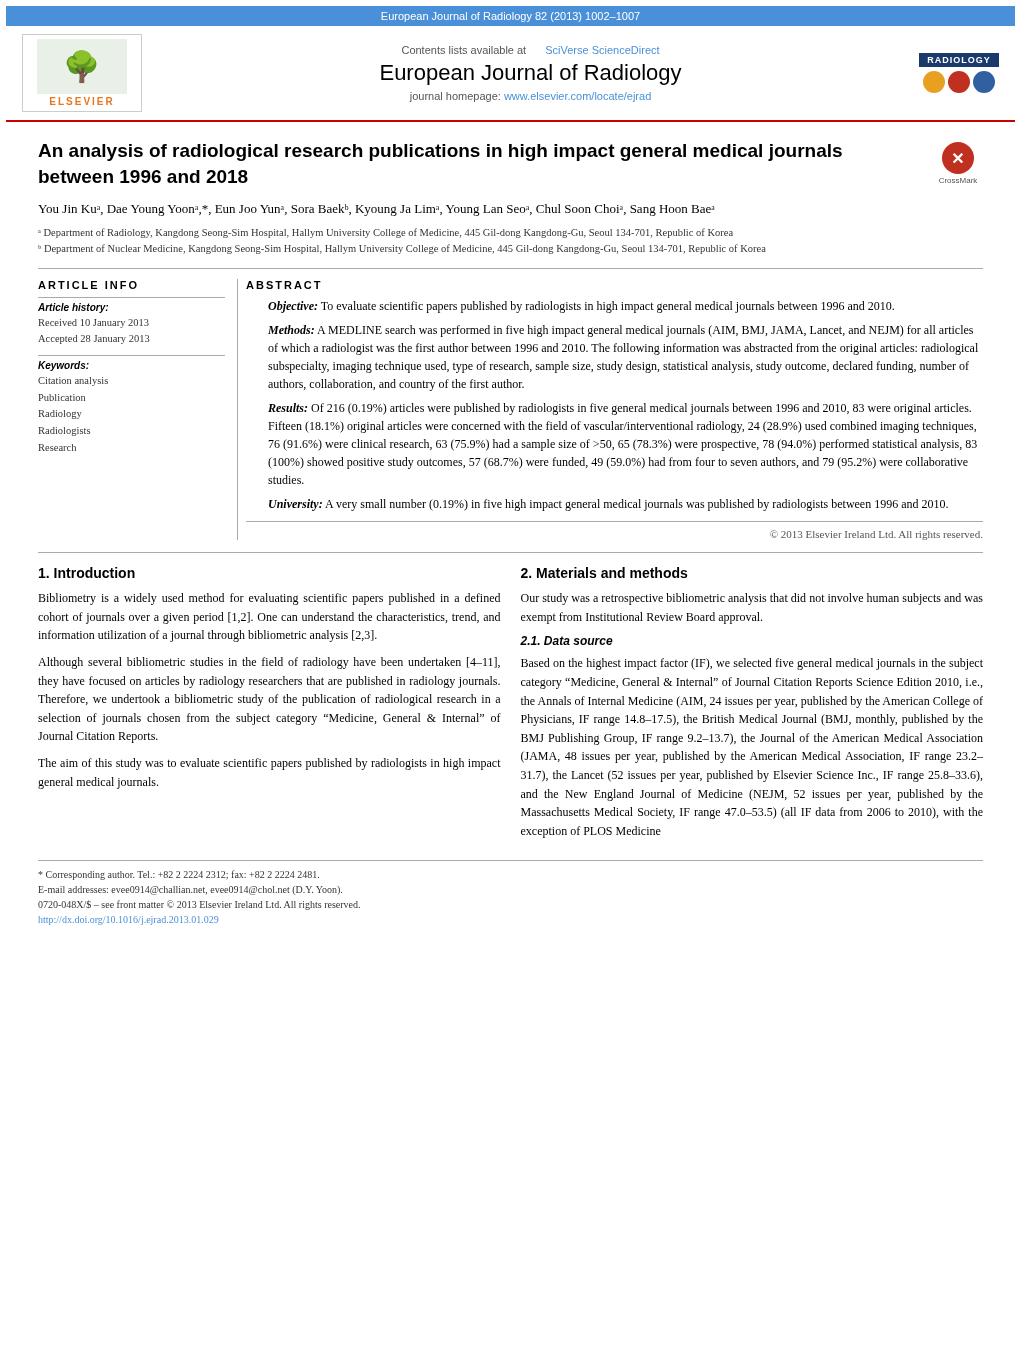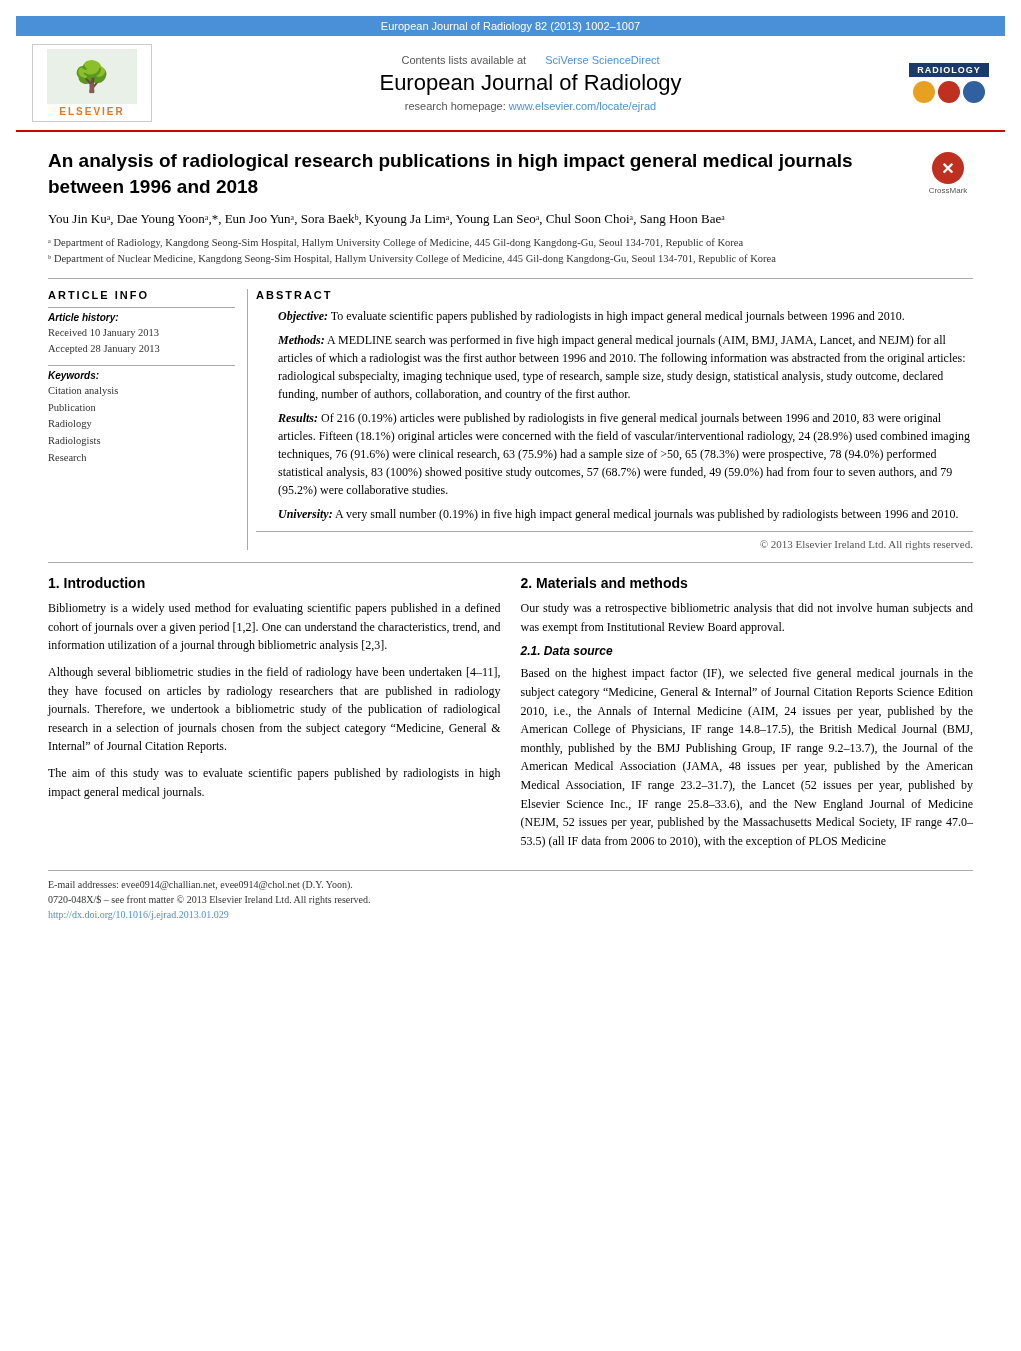--- a/index.html
+++ b/index.html
@@ -7,21 +7,21 @@
       font-family: 'Times New Roman', Times, serif;
       font-size: 13px;
       background: #fff;
       color: #000;
       width: 1021px;
       min-height: 1351px;
     }
     .page-wrapper {
       width: 1021px;
       background: #fff;
-      padding: 16px;
+      padding: 6px;
     }
 
     
     .top-bar {
       background: #4a90d9;
       text-align: center;
       padding: 4px 0;
       font-size: 11px;
       color: #fff;
       font-family: Arial, sans-serif;
@@ -328,21 +328,21 @@
       <div class="brand">ELSEVIER</div>
     </div>
 
     <div class="journal-title-center">
       <div class="contents-line">
         <span>Contents lists available at </span>
         <a href="#">SciVerse ScienceDirect</a>
       </div>
       <div class="main-title">European Journal of Radiology</div>
       <div class="homepage-line">
-        <span>research homepage: </span>
+        <span>journal homepage: </span>
         <a href="#">www.elsevier.com/locate/ejrad</a>
       </div>
     </div>
 
     <div class="radiology-badge">
       <div class="badge-inner">RADIOLOGY</div>
       <div class="badge-circles">
         <div class="circle-r c1"></div>
         <div class="circle-r c2"></div>
         <div class="circle-r c3"></div>
@@ -441,20 +441,21 @@
         <p class="body-text">Our study was a retrospective bibliometric analysis that did not involve human subjects and was exempt from Institutional Review Board approval.</p>
         <div class="subsection-title">
           <span>2.1.</span>
           <span>Data source</span>
         </div>
         <p class="body-text">Based on the highest impact factor (IF), we selected five general medical journals in the subject category “Medicine, General &amp; Internal” of Journal Citation Reports Science Edition 2010, i.e., the Annals of Internal Medicine (AIM, 24 issues per year, published by the American College of Physicians, IF range 14.8–17.5), the British Medical Journal (BMJ, monthly, published by the BMJ Publishing Group, IF range 9.2–13.7), the Journal of the American Medical Association (JAMA, 48 issues per year, published by the American Medical Association, IF range 23.2–31.7), the Lancet (52 issues per year, published by Elsevier Science Inc., IF range 25.8–33.6), and the New England Journal of Medicine (NEJM, 52 issues per year, published by the Massachusetts Medical Society, IF range 47.0–53.5) (all IF data from 2006 to 2010), with the exception of PLOS Medicine</p>
       </div>
     </div>
 
     <div class="footer-note">
+      <div>* Corresponding author. Tel.: +82 2 2224 2312; fax: +82 2 2224 2481.</div>
       <div>E-mail addresses: evee0914@challian.net, evee0914@chol.net (D.Y. Yoon).</div>
       <div>
         <span>0720-048X/$ – see front matter © 2013 Elsevier Ireland Ltd. All rights reserved.</span>
       </div>
       <div>
         <a href="#">http://dx.doi.org/10.1016/j.ejrad.2013.01.029</a>
       </div>
     </div>
 
   </div>

